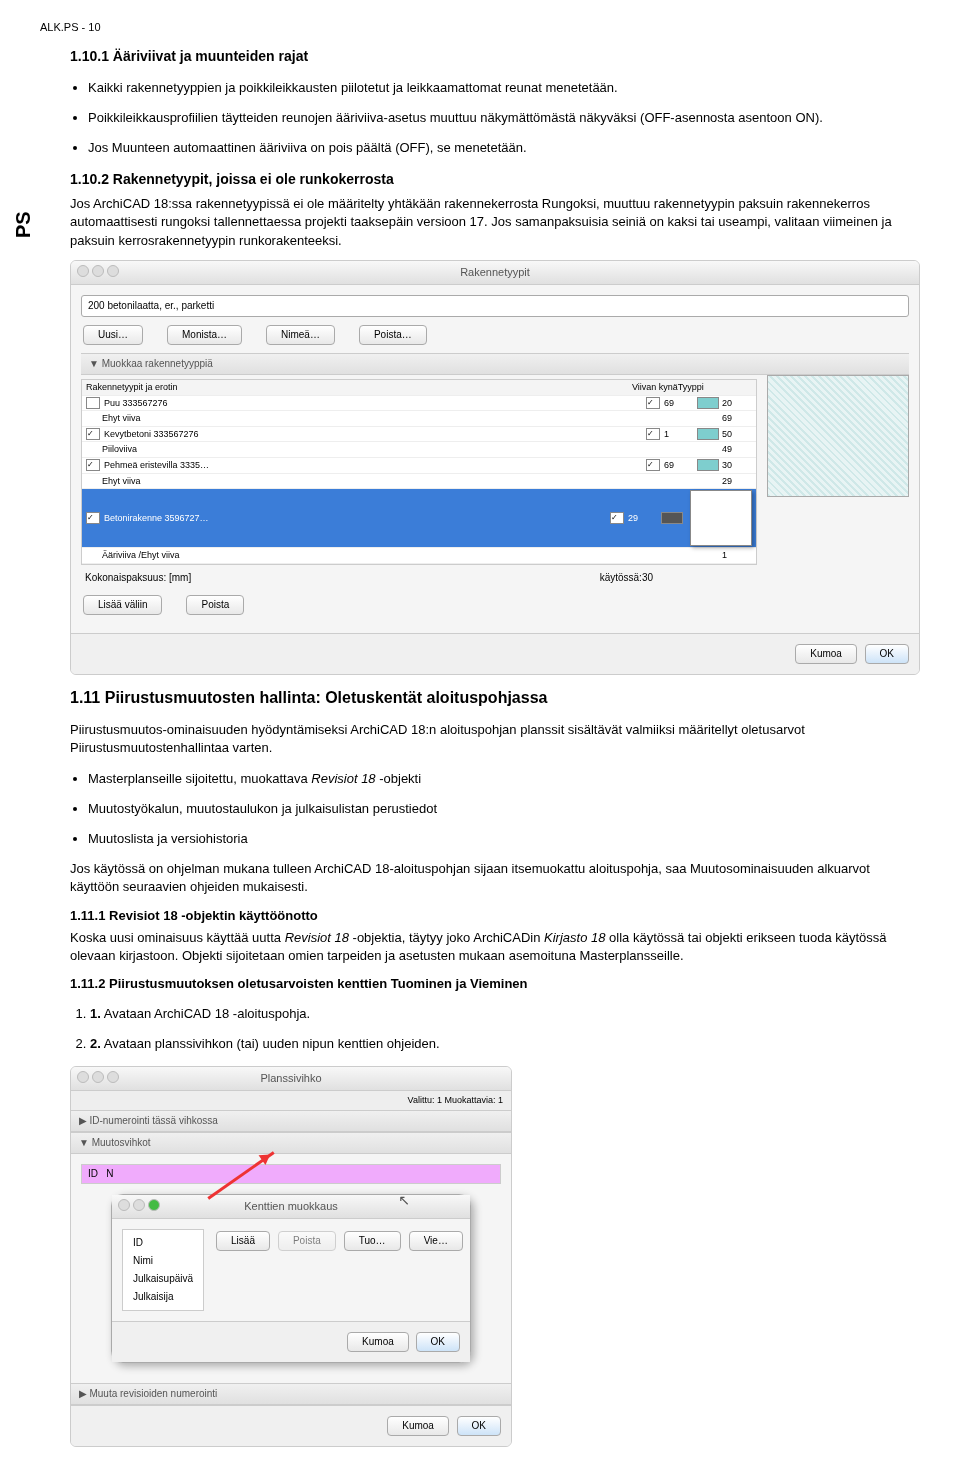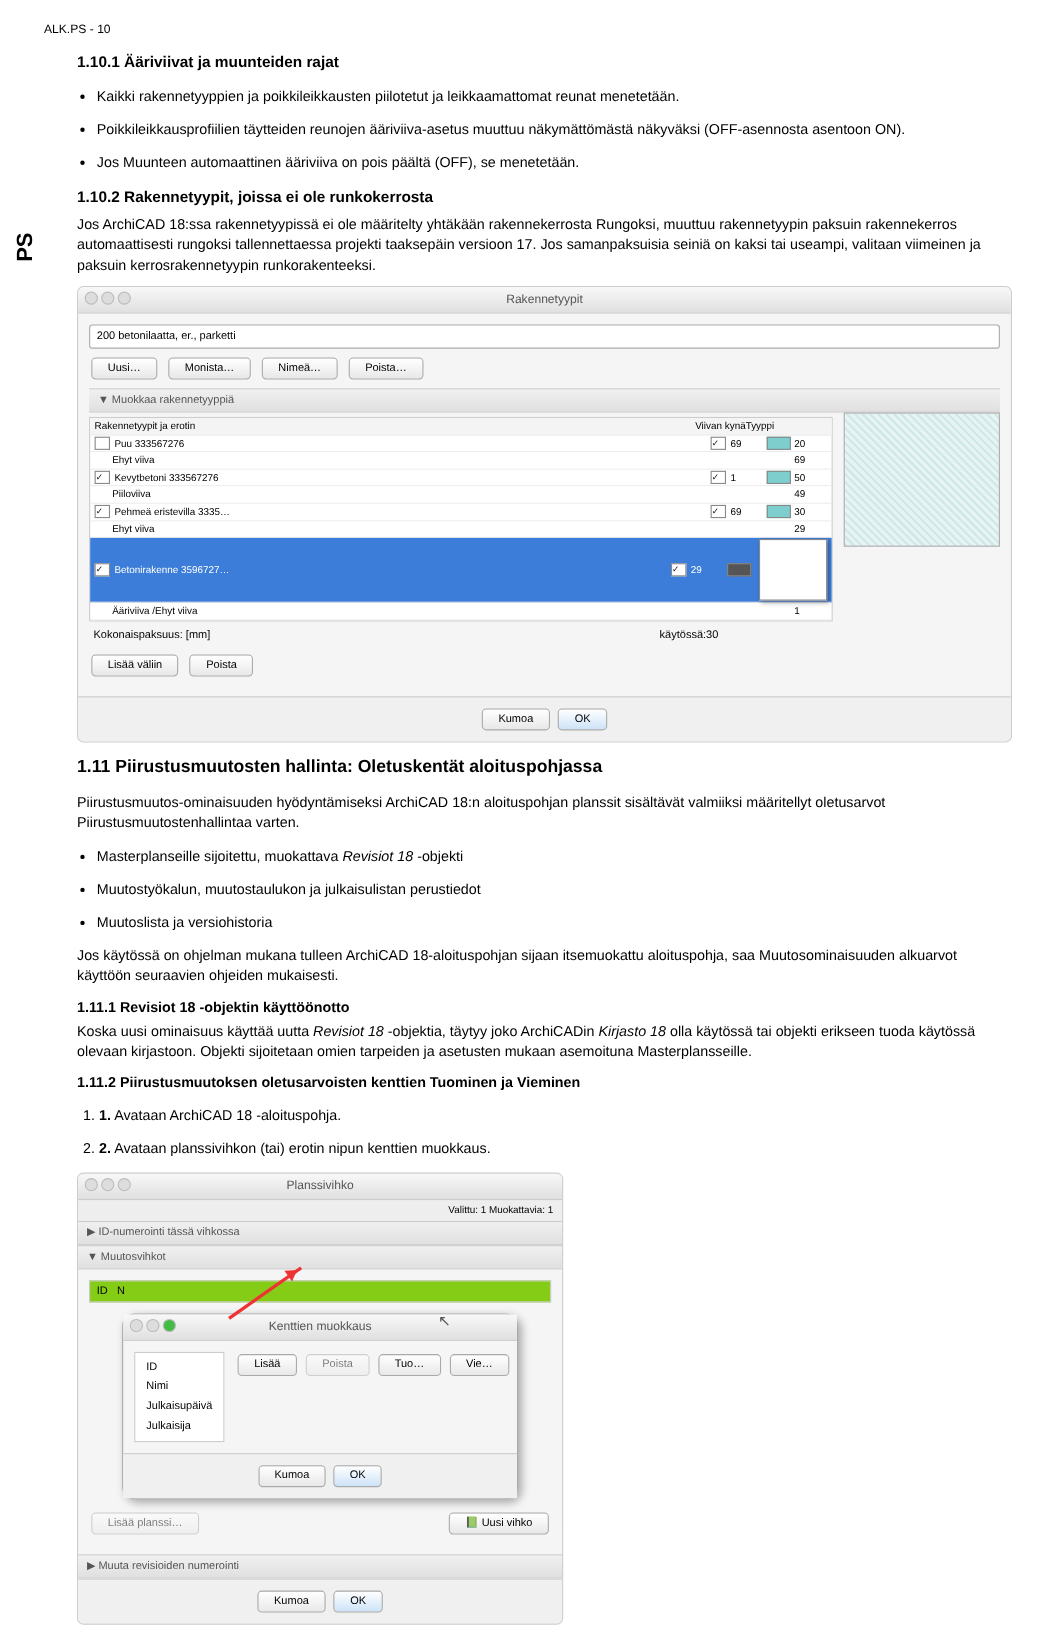--- a/index.html
+++ b/index.html
@@ -12,35 +12,35 @@
 li{margin:12px 0}
 .ps-box{position:absolute;left:8px;top:200px;width:30px;height:50px;display:flex;align-items:center;justify-content:center;font-weight:bold;font-size:20px;writing-mode:vertical-rl;transform:rotate(180deg)}
 .content{margin-left:30px;position:relative}
 .italic{font-style:italic}
 .screenshot{border:1px solid #ccc;background:#f5f5f5;margin:10px 0;border-radius:6px;overflow:hidden}
 .titlebar{background:linear-gradient(#f8f8f8,#e0e0e0);padding:4px 8px;font-size:11px;text-align:center;color:#555;border-bottom:1px solid #ccc;position:relative}
 .tl-dots{position:absolute;left:6px;top:4px;display:flex;gap:3px}
 .dot{width:10px;height:10px;border-radius:50%;background:#ddd;border:1px solid #bbb}
 .panel-body{padding:10px;font-size:10px}
 .btn{display:inline-block;padding:2px 14px;border:1px solid #aaa;border-radius:4px;background:linear-gradient(#fff,#e8e8e8);font-size:10px;margin:2px}
-.btn-row{display:flex;gap:6px;margin:6px 0}
+.btn-row{display:flex;gap:20px;margin:6px 0}
 .section-hdr{background:linear-gradient(#f0f0f0,#e0e0e0);padding:3px 8px;font-size:10px;color:#555;border-top:1px solid #ccc;border-bottom:1px solid #ccc}
 .table-area{background:#fff;border:1px solid #ccc;margin:4px 0}
 .trow{display:flex;align-items:center;padding:1px 4px;font-size:9px;border-bottom:1px solid #eee}
 .trow.sel{background:#3b7dd8;color:#fff}
 .trow .cb{width:12px;height:10px;border:1px solid #888;margin-right:4px;background:#fff;display:inline-block}
 .trow .cb.on::after{content:"✓";font-size:8px;color:#000;position:relative;top:-2px}
 .trow .name{flex:1}
 .trow .val{width:30px;}
 .trow .sw{width:20px;height:10px;border:1px solid #888;margin:0 3px;background:#7ecece}
 .dropdown-pop{position:relative;display:inline-block;background:#fff;border:1px solid #888;box-shadow:2px 2px 4px rgba(0,0,0,0.3);font-size:10px;margin-left:4px}
 .dropdown-pop div{padding:2px 10px}
 .dropdown-pop .chk::before{content:"✓ ";}
 .preview-box{width:140px;height:120px;border:1px solid #aaa;background:repeating-linear-gradient(45deg,#cfe8e8,#cfe8e8 2px,#e8f4f4 2px,#e8f4f4 5px);display:inline-block;vertical-align:top;margin-left:10px}
-.footer-btns{text-align:center;padding:8px;background:#f0f0f0;border-top:1px solid #ccc}
+.footer-btns{text-align:right;padding:8px;background:#f0f0f0;border-top:1px solid #ccc}
 .small-screenshot{width:440px}
 .field-list{background:#fff;border:1px solid #ccc;padding:4px}
 .field-row{display:flex;justify-content:space-between;padding:2px 6px;font-size:10px}
 .inner-dialog{background:#f5f5f5;border:1px solid #aaa;margin:10px 30px;border-radius:12px;box-shadow:3px 3px 8px rgba(0,0,0,0.3)}
 .arrow{position:relative}
 .arrow-line{position:absolute;width:80px;height:3px;background:#e33;transform:rotate(-35deg);top:20px;left:130px}
 .arrow-line::after{content:"";position:absolute;right:-2px;top:-5px;border:6px solid transparent;border-left:10px solid #e33}
 .side-btns{display:flex;flex-direction:row;gap:4px;align-items:flex-start}
 ol{margin:4px 0 10px 20px;padding:0}
 </style>
@@ -173,37 +173,37 @@
 <li>Muutoslista ja versiohistoria</li>
 </ul>
 <p>Jos käytössä on ohjelman mukana tulleen ArchiCAD 18-aloituspohjan sijaan itsemuokattu aloituspohja, saa Muutosominaisuuden alkuarvot käyttöön seuraavien ohjeiden mukaisesti.</p>
 
 <h4>1.11.1  Revisiot 18 -objektin käyttöönotto</h4>
 <p><span>Koska uusi ominaisuus käyttää uutta </span><span class="italic">Revisiot 18</span><span> -objektia, täytyy joko ArchiCADin </span><span class="italic">Kirjasto 18</span><span> olla käytössä tai objekti erikseen tuoda käytössä olevaan kirjastoon. Objekti sijoitetaan omien tarpeiden ja asetusten mukaan asemoituna Masterplansseille.</span></p>
 
 <h4>1.11.2  Piirustusmuutoksen oletusarvoisten kenttien Tuominen ja Vieminen</h4>
 <ol>
 <li><b>1.</b> <span>Avataan ArchiCAD 18 -aloituspohja.</span></li>
-<li><b>2.</b> <span>Avataan planssivihkon (tai) erotin nipun kenttien muokkaus.</span></li>
+<li><b>2.</b> <span>Avataan planssivihkon (tai) uuden nipun kenttien ohjeiden.</span></li>
 </ol>
 
 <div class="screenshot small-screenshot">
   <div class="titlebar">
     <div class="tl-dots">
           <span class="dot"></span>
           <span class="dot"></span>
           <span class="dot"></span>
         </div>
     <span>Planssivihko</span>
   </div>
   <div style="text-align:right;font-size:9px;padding:3px 8px;background:#eee">Valittu: 1 Muokattavia: 1</div>
   <div class="section-hdr">▶ <span>ID-numerointi tässä vihkossa</span></div>
   <div class="section-hdr">▼ <span>Muutosvihkot</span></div>
   <div class="panel-body arrow" style="position:relative;min-height:200px">
-    <div style="font-size:10px;padding:2px 6px;background:#84cc16;border:1px solid #ccc"><span>ID</span>&nbsp;&nbsp;&nbsp;<span>N</span></div>
+    <div style="font-size:10px;padding:2px 6px;background:#f0abfc;border:1px solid #ccc"><span>ID</span>&nbsp;&nbsp;&nbsp;<span>N</span></div>
     <div class="inner-dialog">
       <div class="titlebar">
         <div class="tl-dots">
               <span class="dot" style="background:#ddd"></span>
               <span class="dot" style="background:#ddd"></span>
               <span class="dot" style="background:#4b4"></span>
             </div>
         <span>Kenttien muokkaus</span>
         <span style="position:absolute;right:60px;top:-4px;font-size:14px">↖</span>
       </div>
@@ -220,25 +220,20 @@
           <span class="btn">Tuo…</span>
           <span class="btn">Vie…</span>
         </div>
       </div>
       <div class="footer-btns">
         <span class="btn">Kumoa</span>
         <span class="btn" style="background:linear-gradient(#fff,#cde3f8)">OK</span>
       </div>
     </div>
     <div class="arrow-line"></div>
-    <div class="btn-row" style="margin-top:6px">
-      <span class="btn" style="opacity:0.5">Lisää planssi…</span>
-      <span style="flex:1"></span>
-      <span class="btn">📗 <span>Uusi vihko</span></span>
-    </div>
   </div>
   <div class="section-hdr">▶ <span>Muuta revisioiden numerointi</span></div>
   <div class="footer-btns">
     <span class="btn">Kumoa</span>
     <span class="btn" style="background:linear-gradient(#fff,#cde3f8)">OK</span>
   </div>
 </div>
 
 </div>
 

